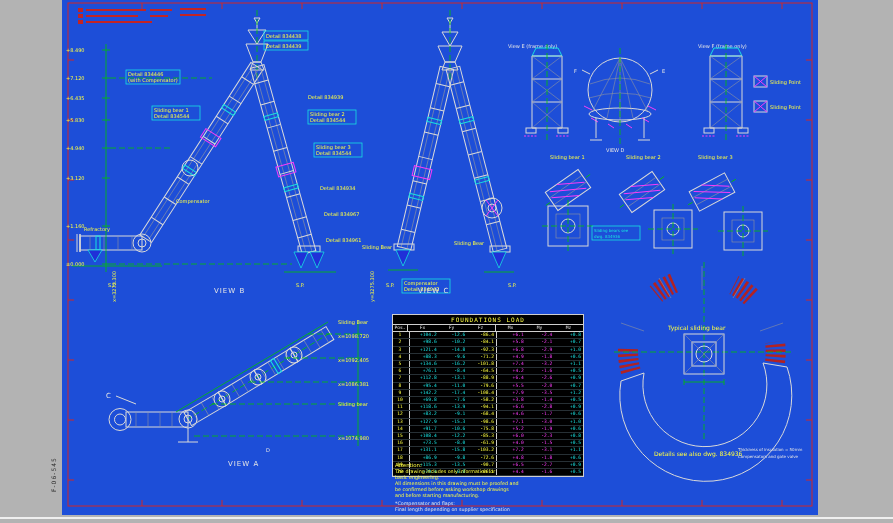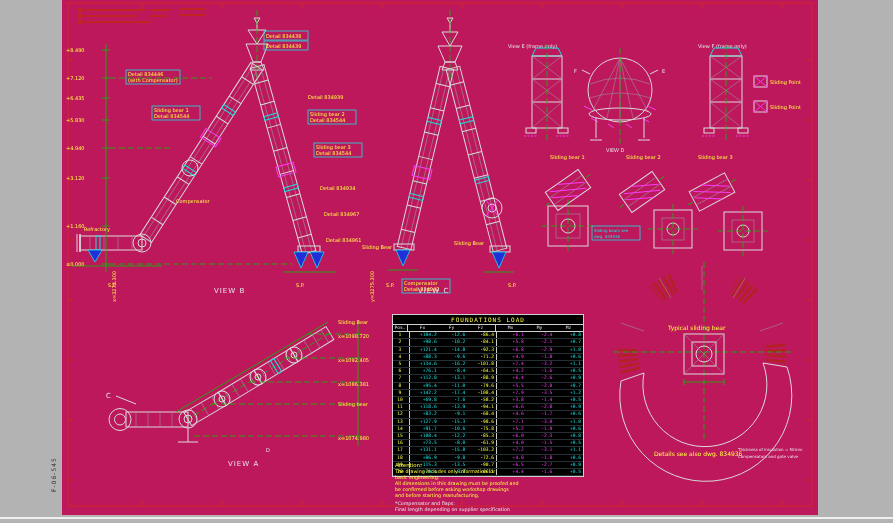--- a/index.html
+++ b/index.html
@@ -1,17 +1,17 @@
 <!DOCTYPE html>
 <html><head>
 <meta charset="utf-8">
 <style>
   html,body{margin:0;padding:0;background:#b3b3b3;font-family:"DejaVu Sans",sans-serif;}
   .stage{position:relative;width:893px;height:523px;background:#b3b3b3;overflow:hidden;}
-  .canvas{position:absolute;left:62px;top:0;width:756px;height:515px;background:#be185d;}
+  .canvas{position:absolute;left:62px;top:0;width:756px;height:515px;background:#1d4ed8;}
   .bottombar{position:absolute;left:0;top:515px;width:893px;height:8px;background:#b3b3b3;}
   .white-line{position:absolute;left:0;top:517px;width:893px;height:2px;background:#efefef;}
   .sheet-code{position:absolute;left:50px;top:492px;transform:rotate(-90deg);transform-origin:left top;
               color:#2a2a2a;font-size:6px;letter-spacing:1px;white-space:nowrap;}
 
   
   svg{position:absolute;left:0;top:0;}
   .sw{stroke:#d9d9d9;fill:none;stroke-width:1;}
   .sw2{stroke:#d9d9d9;fill:none;stroke-width:1.6;}
   .swt{stroke:#9a9a9a;fill:none;stroke-width:.55;}

